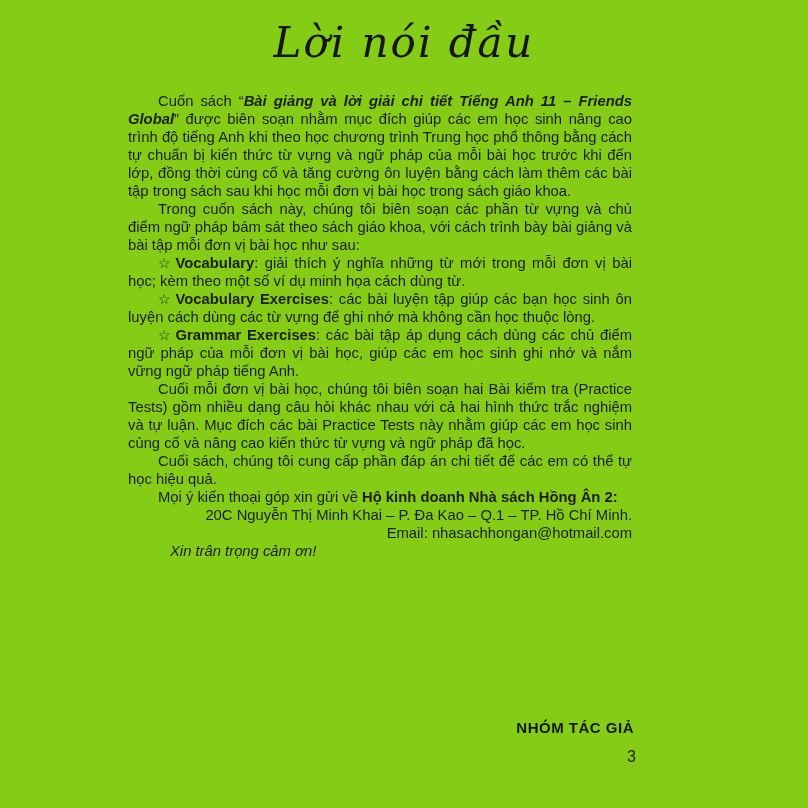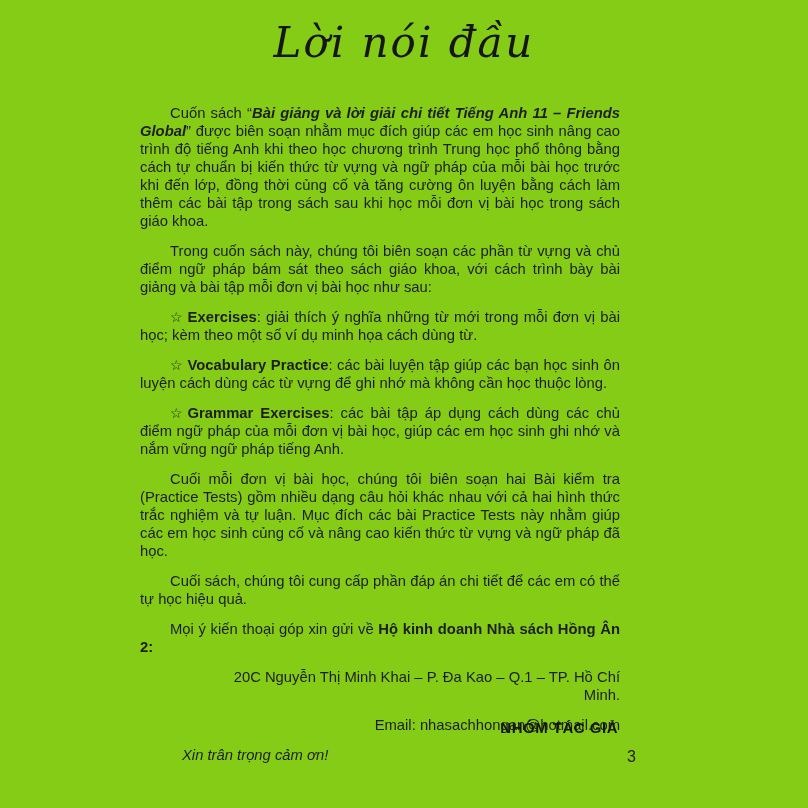--- a/index.html
+++ b/index.html
@@ -36,21 +36,21 @@
     position: absolute;
     top: 92px;
     left: 128px;
     width: 504px;
     font-size: 14.8px;
     line-height: 18px;
     text-align: justify;
     color: #1e1e1e;
   }
   .body p {
-    margin: 12px;
+    margin: 0;
     text-indent: 30px;
   }
   .bi { font-weight: bold; font-style: italic; }
   b   { font-weight: bold; }
   .star {
     display: inline-block;
     text-indent: 0;
     margin-right: 5px;
     font-size: 14px;
   }
@@ -59,21 +59,21 @@
     text-align: right;
   }
   p.thanks {
     text-indent: 42px;
     text-align: left;
     font-style: italic;
   }
   .signature {
     position: absolute;
     top: 719px;
-    left: 128px;
+    left: 144px;
     width: 490px;
     text-align: right;
     font-weight: bold;
     font-size: 15px;
     letter-spacing: 0.5px;
     color: #161616;
   }
   .pagenum {
     position: absolute;
     top: 748px;
@@ -90,23 +90,23 @@
 <div class="page">
 
   <h1 class="title">Lời nói đầu</h1>
 
   <div class="body">
 
     <p><span>Cuốn sách “</span><span class="bi">Bài giảng và lời giải chi tiết Tiếng Anh 11 – Friends Global</span><span>” được biên soạn nhằm mục đích giúp các em học sinh nâng cao trình độ tiếng Anh khi theo học chương trình Trung học phổ thông bằng cách tự chuẩn bị kiến thức từ vựng và ngữ pháp của mỗi bài học trước khi đến lớp, đồng thời củng cố và tăng cường ôn luyện bằng cách làm thêm các bài tập trong sách sau khi học mỗi đơn vị bài học trong sách giáo khoa.</span></p>
 
     <p>Trong cuốn sách này, chúng tôi biên soạn các phần từ vựng và chủ điểm ngữ pháp bám sát theo sách giáo khoa, với cách trình bày bài giảng và bài tập mỗi đơn vị bài học như sau:</p>
 
-    <p><span class="star">☆</span><b>Exercises</b><span>: giải thích ý nghĩa những từ mới trong mỗi đơn vị bài học; kèm theo một số ví dụ minh họa cách dùng từ.</span></p>
+    <p><span class="star">☆</span><b>Vocabulary</b><span>: giải thích ý nghĩa những từ mới trong mỗi đơn vị bài học; kèm theo một số ví dụ minh họa cách dùng từ.</span></p>
 
-    <p><span class="star">☆</span><b>Vocabulary Practice</b><span>: các bài luyện tập giúp các bạn học sinh ôn luyện cách dùng các từ vựng để ghi nhớ mà không cần học thuộc lòng.</span></p>
+    <p><span class="star">☆</span><b>Vocabulary Exercises</b><span>: các bài luyện tập giúp các bạn học sinh ôn luyện cách dùng các từ vựng để ghi nhớ mà không cần học thuộc lòng.</span></p>
 
 
     <p><span class="star">☆</span><b>Grammar Exercises</b><span>: các bài tập áp dụng cách dùng các chủ điểm ngữ pháp của mỗi đơn vị bài học, giúp các em học sinh ghi nhớ và nắm vững ngữ pháp tiếng Anh.</span></p>
 
 
     <p>Cuối mỗi đơn vị bài học, chúng tôi biên soạn hai Bài kiểm tra (Practice Tests) gồm nhiều dạng câu hỏi khác nhau với cả hai hình thức trắc nghiệm và tự luận. Mục đích các bài Practice Tests này nhằm giúp các em học sinh củng cố và nâng cao kiến thức từ vựng và ngữ pháp đã học.</p>
 
     <p>Cuối sách, chúng tôi cung cấp phần đáp án chi tiết để các em có thể tự học hiệu quả.</p>
 
 

